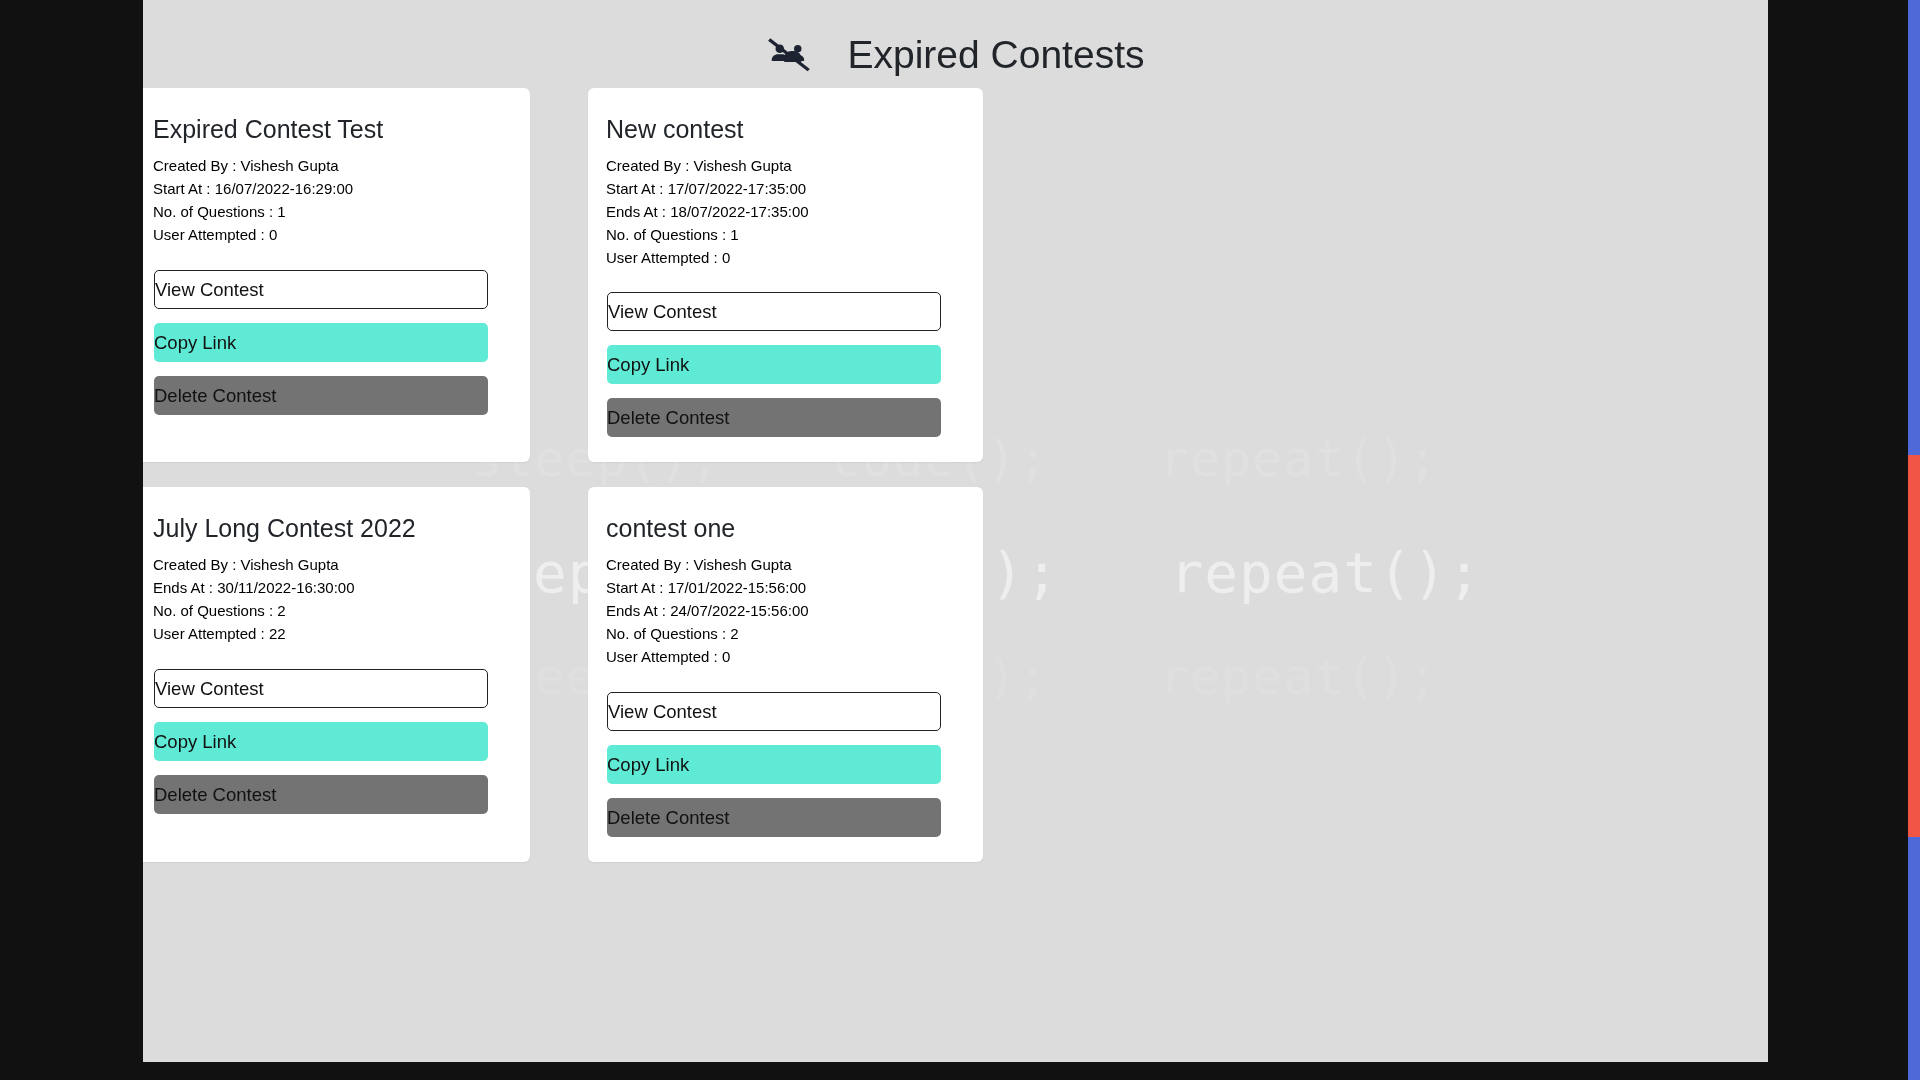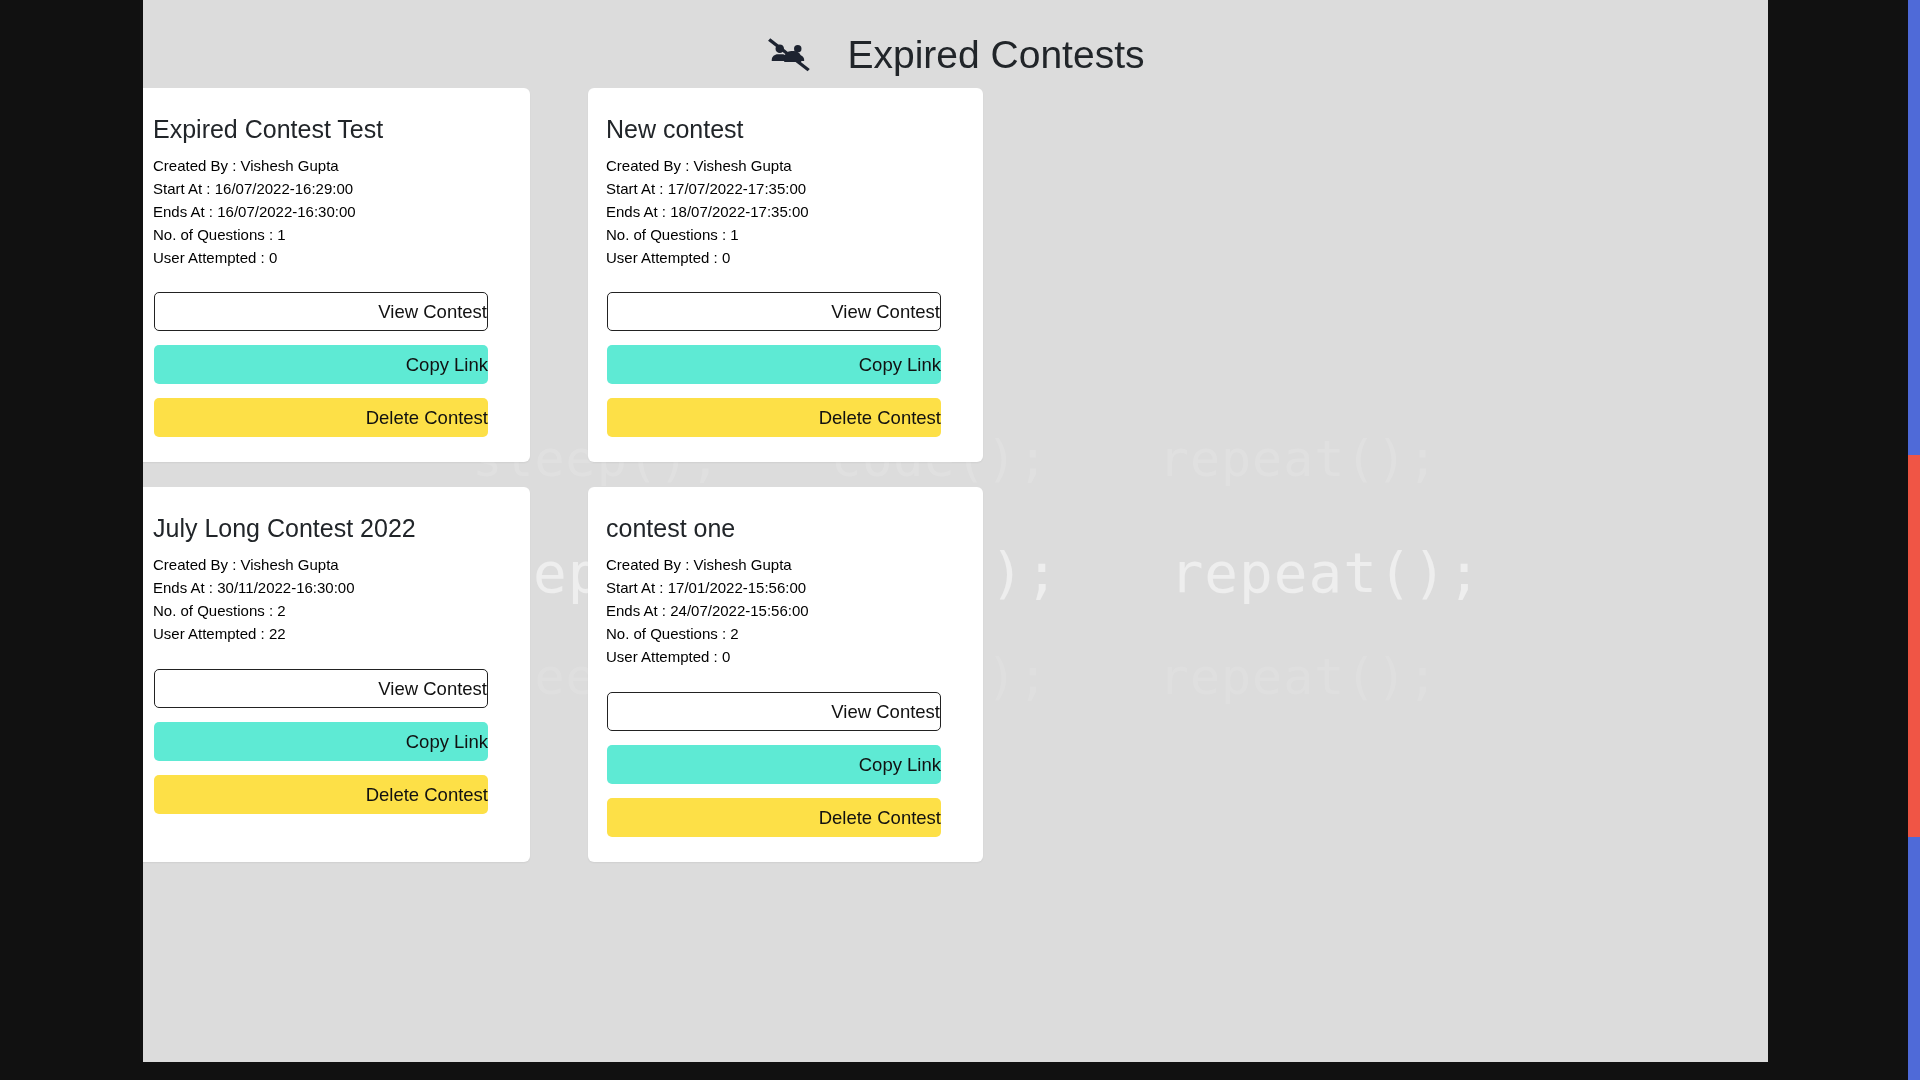--- a/index.html
+++ b/index.html
@@ -139,30 +139,30 @@
   .btn {
     display: block;
     width: 100%;
     height: 39px;
     border-radius: 5px;
     font-size: 18.5px;
     font-family: "Liberation Sans", sans-serif;
     color: #111111;
     cursor: pointer;
     line-height: 37px;
-    text-align: right;
+    text-align: left;
     border: none;
     padding: 0;
   }
   .btn-view {
     background: #ffffff;
     border: 1px solid #222222;
   }
   .btn-copy { background: #5eead4; }
-  .btn-delete { background: #fde047; }
+  .btn-delete { background: #737373; }
 
   
   .edge-strip {
     position: absolute;
     right: 0;
     top: 0;
     width: 12px;
     height: 1080px;
     display: flex;
     flex-direction: column;
@@ -208,21 +208,20 @@
       <span class="title-text">Expired Contests</span>
     </div>
 
     <div class="cards-grid">
       <div class="grid-inner">
 
         <div class="contest-card">
           <div class="card-title">Expired Contest Test</div>
           <div class="card-line">Created By : Vishesh Gupta</div>
           <div class="card-line">Start At : 16/07/2022-16:29:00</div>
-          <div class="card-line">Ends At : 16/07/2022-16:30:00</div>
           <div class="card-line">No. of Questions : 1</div>
           <div class="card-line">User Attempted : 0</div>
           <div class="card-actions">
             <button class="btn btn-view">View Contest</button>
             <button class="btn btn-copy">Copy Link</button>
             <button class="btn btn-delete">Delete Contest</button>
           </div>
         </div>
 
         <div class="contest-card">

